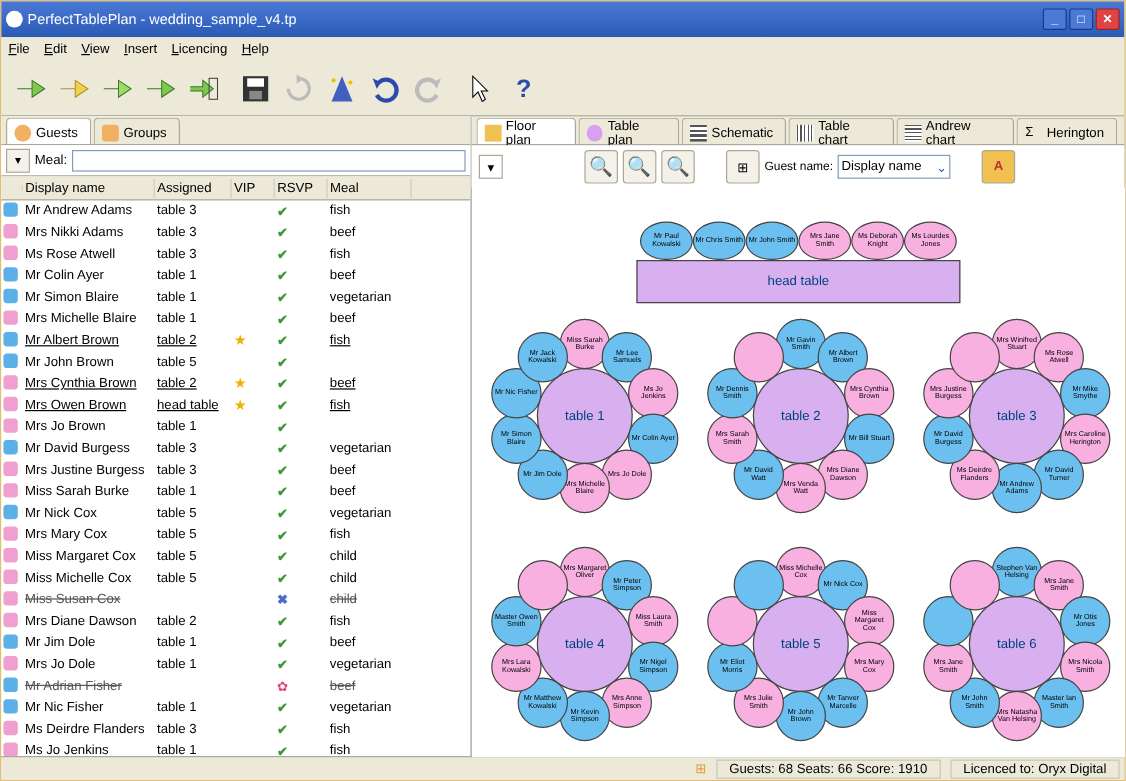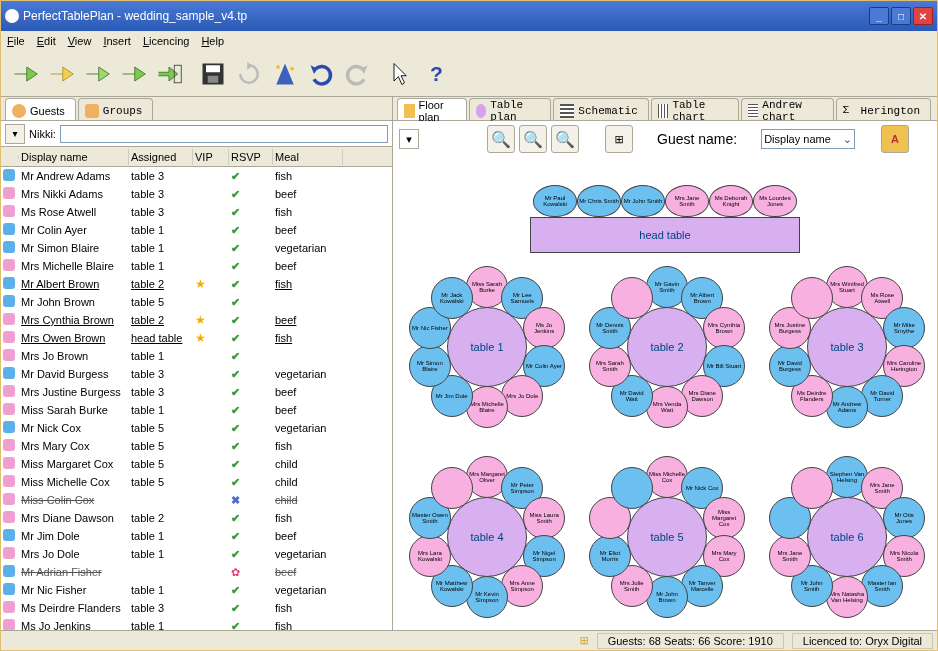--- a/index.html
+++ b/index.html
@@ -14,21 +14,21 @@
 .menubar span u{text-decoration:underline;}
 .toolbar { height: 46px; background: #ece9d8; border-bottom: 1px solid #aca899; display: flex; align-items: center; padding: 2px 6px; }
 .tbtn { width: 32px; height: 32px; margin: 0 2px; display: flex; align-items: center; justify-content: center; border-radius:3px;}
 .tbtn svg{width:28px;height:28px;}
 .tsep { width:8px; }
 .content { flex:1; display:flex; min-height:0; }
 .pane-left { width:392px; display:flex; flex-direction:column; border-right:1px solid #aca899; background:#fff;}
 .pane-right { flex:1; display:flex; flex-direction:column; background:#a3a3a3;}
 .tabs { height:24px; display:flex; align-items:flex-end; background:#ece9d8; border-bottom:1px solid #aca899; padding:0 4px;}
 .tab { height:22px; padding:3px 10px 0 6px; background:#fff; border:1px solid #aca899; border-bottom:none; border-radius:4px 4px 0 0; margin-right:2px; font-size:11px; display:flex; align-items:center; gap:4px;}
-.tab.inactive{background:#ece9d8;font-family:Liberation Mono, monospace;}
+.tab.inactive{background:#ece9d8;}
 .tab .ti{width:14px;height:14px;display:inline-block;}
 .find-row{height:26px;display:flex;align-items:center;padding:2px 4px;border-bottom:1px solid #aca899;background:#fff;}
 .find-row input{flex:1;height:18px;border:1px solid #7f9db9;font-size:11px;padding:1px 3px;}
 .find-row .lbl{margin:0 4px;}
 .find-row .fbtn{width:20px;height:20px;border:1px solid #aca899;background:#f4f2e8;display:flex;align-items:center;justify-content:center;font-size:10px;}
 .ghead{display:grid;grid-template-columns:18px 110px 64px 36px 44px 70px;height:20px;align-items:center;background:#ece9d8;border-bottom:1px solid #aca899;font-size:11px;}
 .ghead div{padding:2px 2px;border-right:1px solid #d0ccc0;}
 .glist{flex:1;overflow:auto;}
 .grow{display:grid;grid-template-columns:18px 110px 64px 36px 44px 70px;height:18px;align-items:center;font-size:11px;}
 .grow div{padding:1px 2px;white-space:nowrap;overflow:hidden;}
@@ -36,21 +36,21 @@
 .picon.m{background:#5bb0e8;}
 .picon.f{background:#f0a0d0;}
 .star{color:#f0b000;font-size:12px;}
 .chk{color:#3a9a3a;font-weight:bold;}
 .xmark{color:#4a6ad0;font-weight:bold;}
 .strike{text-decoration:line-through;color:#555;}
 .uline{text-decoration:underline;}
 .right-toolbar{height:36px;display:flex;align-items:center;padding:2px 6px;background:#fff;gap:4px;}
 .rt-btn{width:28px;height:28px;border:1px solid #aca899;background:#f4f2e8;display:flex;align-items:center;justify-content:center;border-radius:3px;}
 .rt-spacer{flex:1;}
-.gn-lbl{font-size:14px;margin:0 20px;}
+.gn-lbl{font-size:10px;margin:0 0;}
 .gn-sel{height:20px;border:1px solid #7f9db9;font-size:11px;background:#fff;padding:1px 2px;display:flex;align-items:center;gap:12px;}
 .gn-sel .dd{color:#2a59b6;}
 .floorplan{flex:1;position:relative;overflow:auto;background:#fff;}
 .canvas{position:relative;width:540px;height:510px;margin:0 auto;}
 .head-table{position:absolute;left:120px;top:28px;width:300px;}
 .ht-rect{width:270px;height:36px;background:#d8b0f0;border:1px solid #444;display:flex;align-items:center;justify-content:center;font-size:11px;color:#004080;margin:0 auto;}
 .ht-seats{display:flex;justify-content:center;gap:-4px;}
 .seat-s{width:44px;height:32px;border:1px solid #444;border-radius:50% 50% 48% 48%;font-size:6px;display:flex;align-items:center;justify-content:center;text-align:center;line-height:1;padding:1px;}
 .seat-s.m{background:#6cc0f0;}
 .seat-s.f{background:#f8b0e0;}
@@ -168,21 +168,21 @@
           <span class="ti" style="background:#f0b060;border-radius:50%;"></span>
           <span>Guests</span>
         </div>
       <div class="tab inactive">
           <span class="ti" style="background:#f0b060;border-radius:3px;"></span>
           <span>Groups</span>
         </div>
     </div>
     <div class="find-row">
       <div class="fbtn">▾</div>
-      <span class="lbl">Nikki:</span>
+      <span class="lbl">Meal:</span>
       <input type="text" style="">
     </div>
     <div class="ghead">
       <div></div>
       <div>Display name</div>
       <div>Assigned</div>
       <div>VIP</div>
       <div>RSVP</div>
       <div>Meal</div>
     </div>
@@ -326,21 +326,21 @@
         <div class="grow">
           <div><span class="picon f"></span></div>
           <div class="">Miss Michelle Cox</div>
           <div class="">table 5</div>
           <div></div>
           <div><span class="chk">✔</span></div>
           <div class="">child</div>
         </div>
         <div class="grow">
           <div><span class="picon f"></span></div>
-          <div class="strike">Miss Colin Cox</div>
+          <div class="strike">Miss Susan Cox</div>
           <div class="strike"></div>
           <div></div>
           <div><span class="xmark">✖</span></div>
           <div class="strike">child</div>
         </div>
         <div class="grow">
           <div><span class="picon f"></span></div>
           <div class="">Mrs Diane Dawson</div>
           <div class="">table 2</div>
           <div></div>

